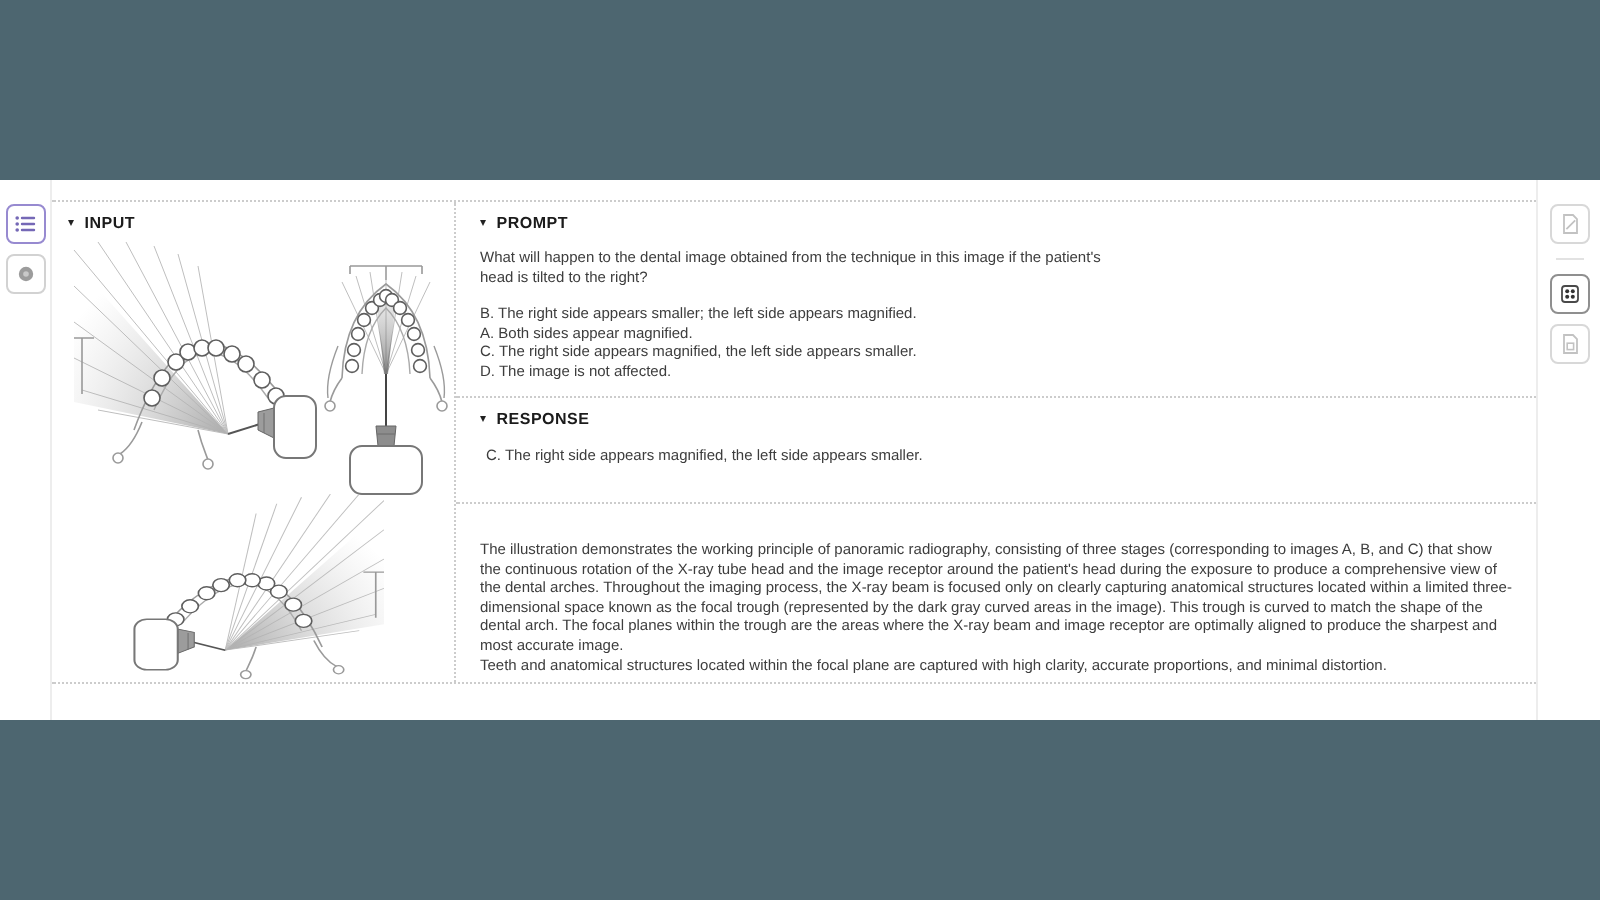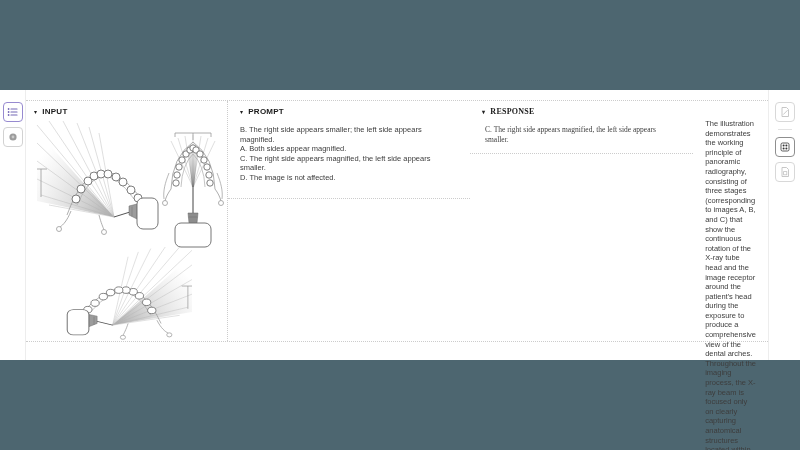--- a/index.html
+++ b/index.html
@@ -23,33 +23,33 @@
   .right-rail { position:absolute; right:0; top:0; width:32px; height:100%;
                 border-left:1px solid #ededed; display:flex; flex-direction:column;
                 align-items:center; padding-top:12px; gap:5px; background:#fff; }
   .rail-divider { width:14px; height:0; border-top:1px solid #e2e2e2; margin:2px 0; }
 
   
   .panels { position:absolute; left:26px; top:10px; width:742px; height:242px;
             border-top:1px dotted #cccccc; border-bottom:1px dotted #cccccc;
             display:flex; background:#fff; }
   .input-panel { width:202px; border-right:1px dotted #cccccc; position:relative; }
-  .qa-panel { flex:1; display:flex; }
+  .qa-panel { flex:1; display:flex; flex-direction:column; }
 
   .section-header { display:flex; align-items:center; gap:5px;
                     font-size:8px; font-weight:bold; color:#1b1b1b; letter-spacing:.25px; }
   .collapse-tri { font-size:6px; color:#222; line-height:1; }
 
   .input-head { padding:6px 0 0 8px; }
 
   .illu { position:absolute; }
 
   .section { padding:6px 12px 0 12px; }
   .sec-prompt { height:98px; border-bottom:1px dotted #cccccc; }
-  .sec-response { height:53px; border-bottom:1px dotted #cccccc;font-family:Liberation Serif, serif; }
+  .sec-response { height:53px; border-bottom:1px dotted #cccccc; }
   .sec-explanation { flex:1; }
 
   .body-text { font-size:7.5px; line-height:9.6px; color:#3d3d3d; }
   .question { margin-top:8px; white-space:pre-line; }
   .options { margin-top:9px; }
   .answer { margin-top:9px; padding-left:3px; }
   .explanation { margin-top:12px; max-width:528px; white-space:pre-line; }
 </style>
 </head>
 <body>
@@ -186,20 +186,22 @@
       </svg>
     </div>
 
     <div class="qa-panel">
 
       <div class="section sec-prompt">
         <div class="section-header">
           <span class="collapse-tri">▾</span>
           <span>PROMPT</span>
         </div>
+        <div class="body-text question">What will happen to the dental image obtained from the technique in this image if the patient's
+head is tilted to the right?</div>
         <div class="options">
           <div class="body-text">B. The right side appears smaller; the left side appears magnified.</div>
           <div class="body-text">A. Both sides appear magnified.</div>
           <div class="body-text">C. The right side appears magnified, the left side appears smaller.</div>
           <div class="body-text">D. The image is not affected.</div>
         </div>
       </div>
 
       <div class="section sec-response">
         <div class="section-header">

